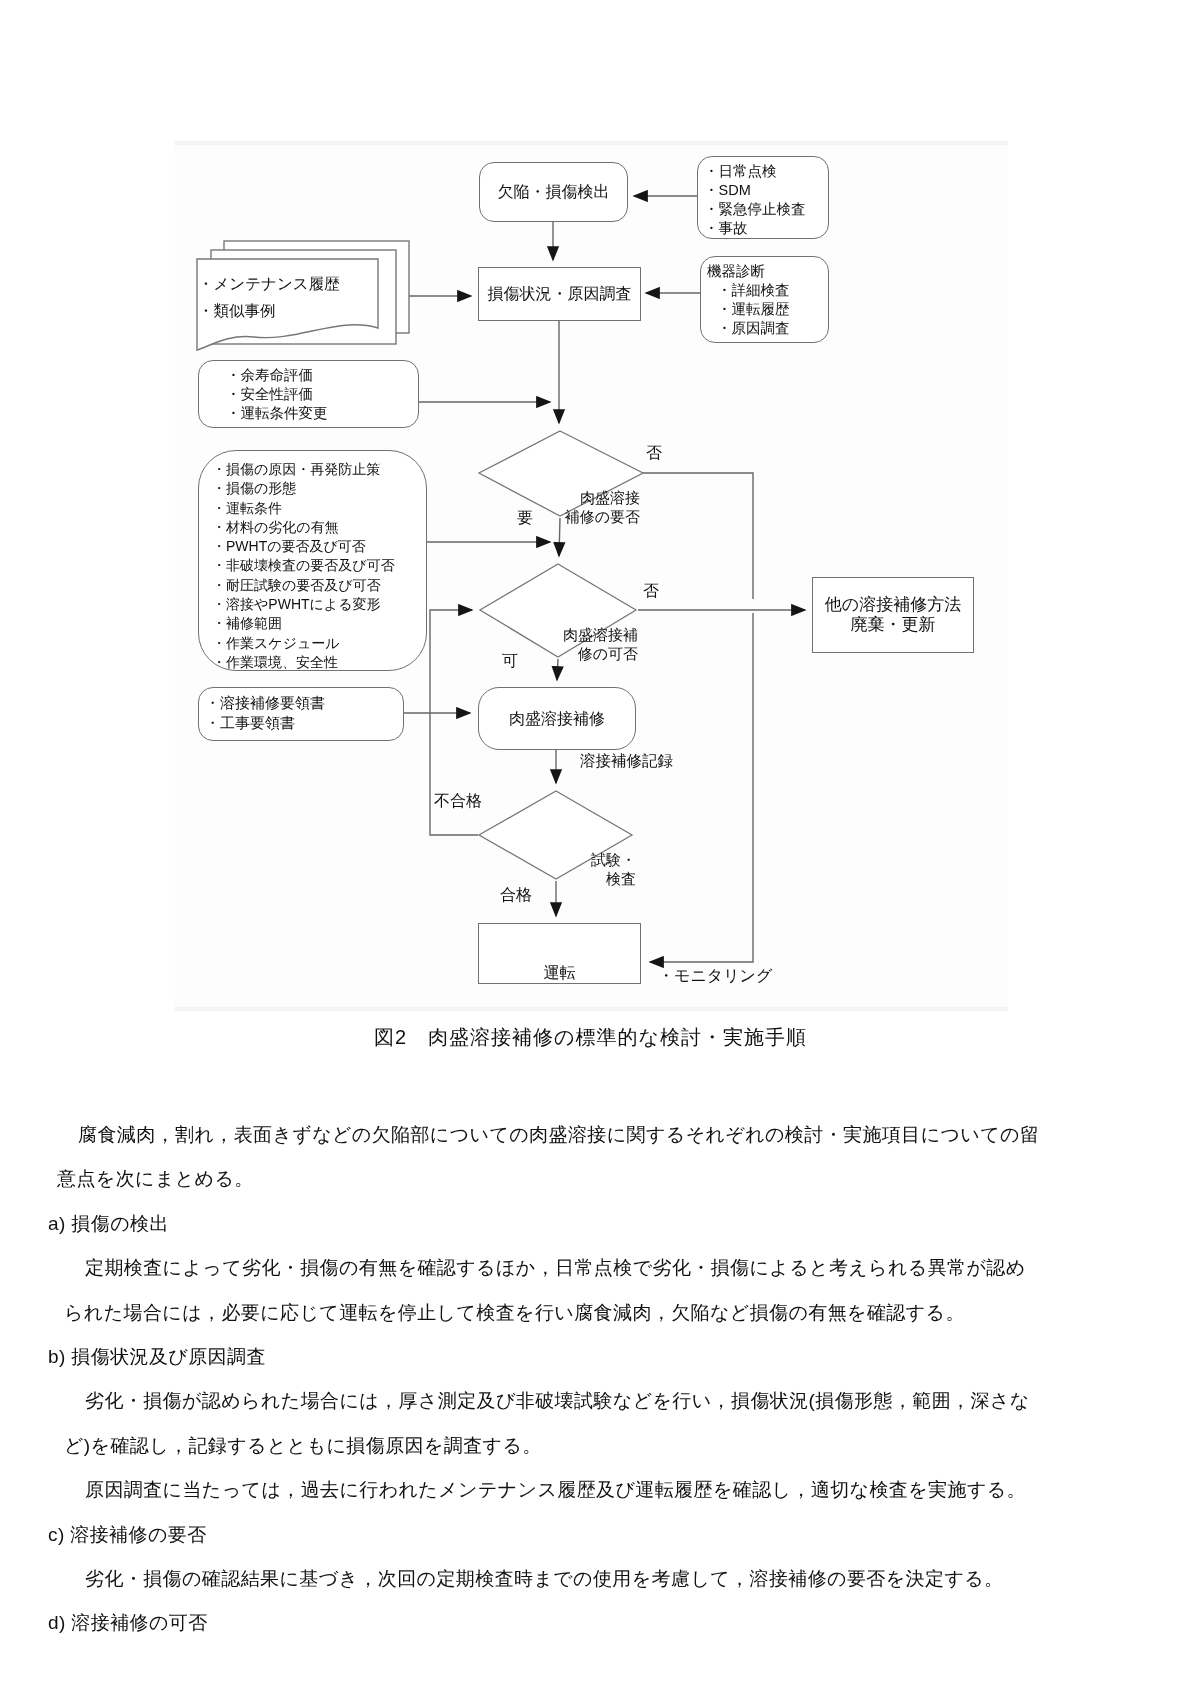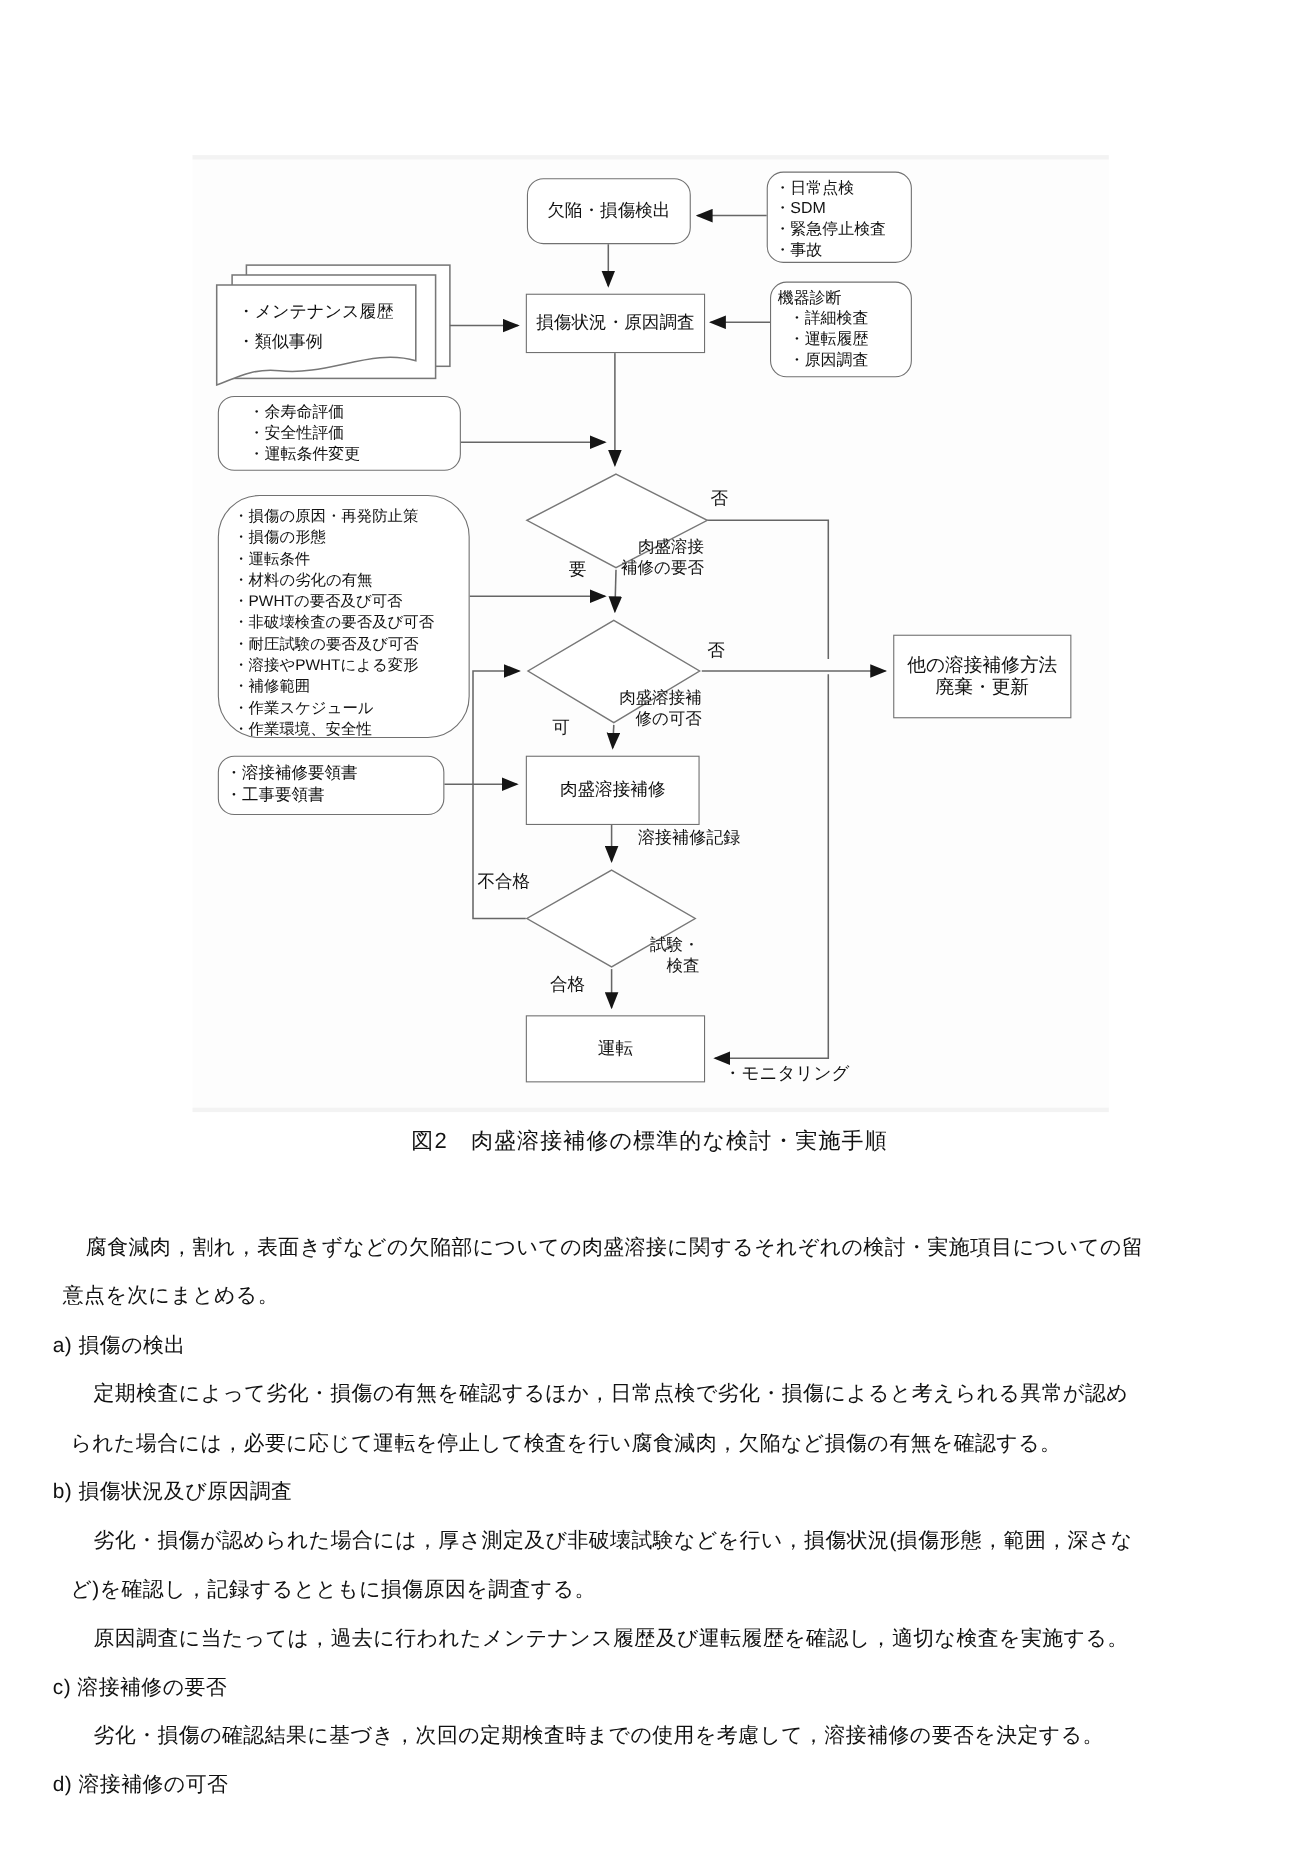--- a/index.html
+++ b/index.html
@@ -10,21 +10,21 @@
   svg.overlay{position:absolute;left:0;top:0;width:1181px;height:1695px;}
   .box{position:absolute;border:1.4px solid #717171;background:#fff;box-sizing:border-box;}
   .rbox{border-radius:15px;}
   .center{display:flex;flex-direction:column;align-items:center;justify-content:center;text-align:center;}
   .fs16{font-size:16px;line-height:20px;}
   .blist{font-size:14.5px;line-height:19px;padding:5px 6px;}
   .blist div{white-space:nowrap;}
   .cons{font-size:14px;line-height:19.3px;padding:9px 6px 0 13px;border-radius:38px;}
   .dtext{position:absolute;text-align:right;font-size:15px;line-height:19px;margin-top:34px;}
   .elabel{position:absolute;font-size:16px;white-space:nowrap;}
-  .doctext{position:absolute;left:216px;top:270px;font-size:15.5px;line-height:27px;white-space:nowrap;}
+  .doctext{position:absolute;left:198px;top:270px;font-size:15.5px;line-height:27px;white-space:nowrap;}
   .caption{position:absolute;left:0;top:1024px;width:100%;text-align:center;font-size:20px;letter-spacing:1px;}
   .bodytext{position:absolute;left:48px;top:1113px;width:1110px;font-size:19px;letter-spacing:0.4px;}
   .bodytext .tl{line-height:44.4px;white-space:nowrap;}
   .ind9{margin-left:9px;}  .ind16{margin-left:16px;} .ind30{margin-left:30px;} .ind37{margin-left:37px;}
   .dind div:not(:first-child){padding-left:10px;}
 </style>
 </head>
 <body>
 
 <div class="page">
@@ -130,30 +130,30 @@
   <div class="box center" style="left:812px;top:577px;width:162px;height:76px;font-size:17px;line-height:20px;">
     <div>他の溶接補修方法</div>
     <div>廃棄・更新</div>
   </div>
 
   <div class="box rbox blist" style="left:198px;top:687px;width:206px;height:54px;font-size:15px;line-height:20px;">
     <div>・溶接補修要領書</div>
     <div>・工事要領書</div>
   </div>
 
-  <div class="box center fs16" style="left:478px;top:687px;width:158px;height:63px;">
+  <div class="box center fs16" style="left:478px;top:687px;width:158px;height:63px;border-radius:21px;">
     <div>肉盛溶接補修</div>
   </div>
 
   <div class="dtext" style="left:476px;top:816px;width:160px;">
     <div>試験・</div>
     <div>検査</div>
   </div>
 
-  <div class="box center fs16" style="left:478px;top:923px;width:163px;height:61px;">
+  <div class="box center fs16" style="left:478px;top:923px;width:163px;height:61px;justify-content:flex-end;">
     <div>運転</div>
   </div>
 
   <div class="elabel" style="left:646px;top:443px;">否</div>
   <div class="elabel" style="left:517px;top:508px;">要</div>
   <div class="elabel" style="left:643px;top:581px;">否</div>
   <div class="elabel" style="left:502px;top:651px;">可</div>
   <div class="elabel" style="left:580px;top:751px;font-size:15.5px;">溶接補修記録</div>
   <div class="elabel" style="left:434px;top:791px;">不合格</div>
   <div class="elabel" style="left:500px;top:885px;">合格</div>

